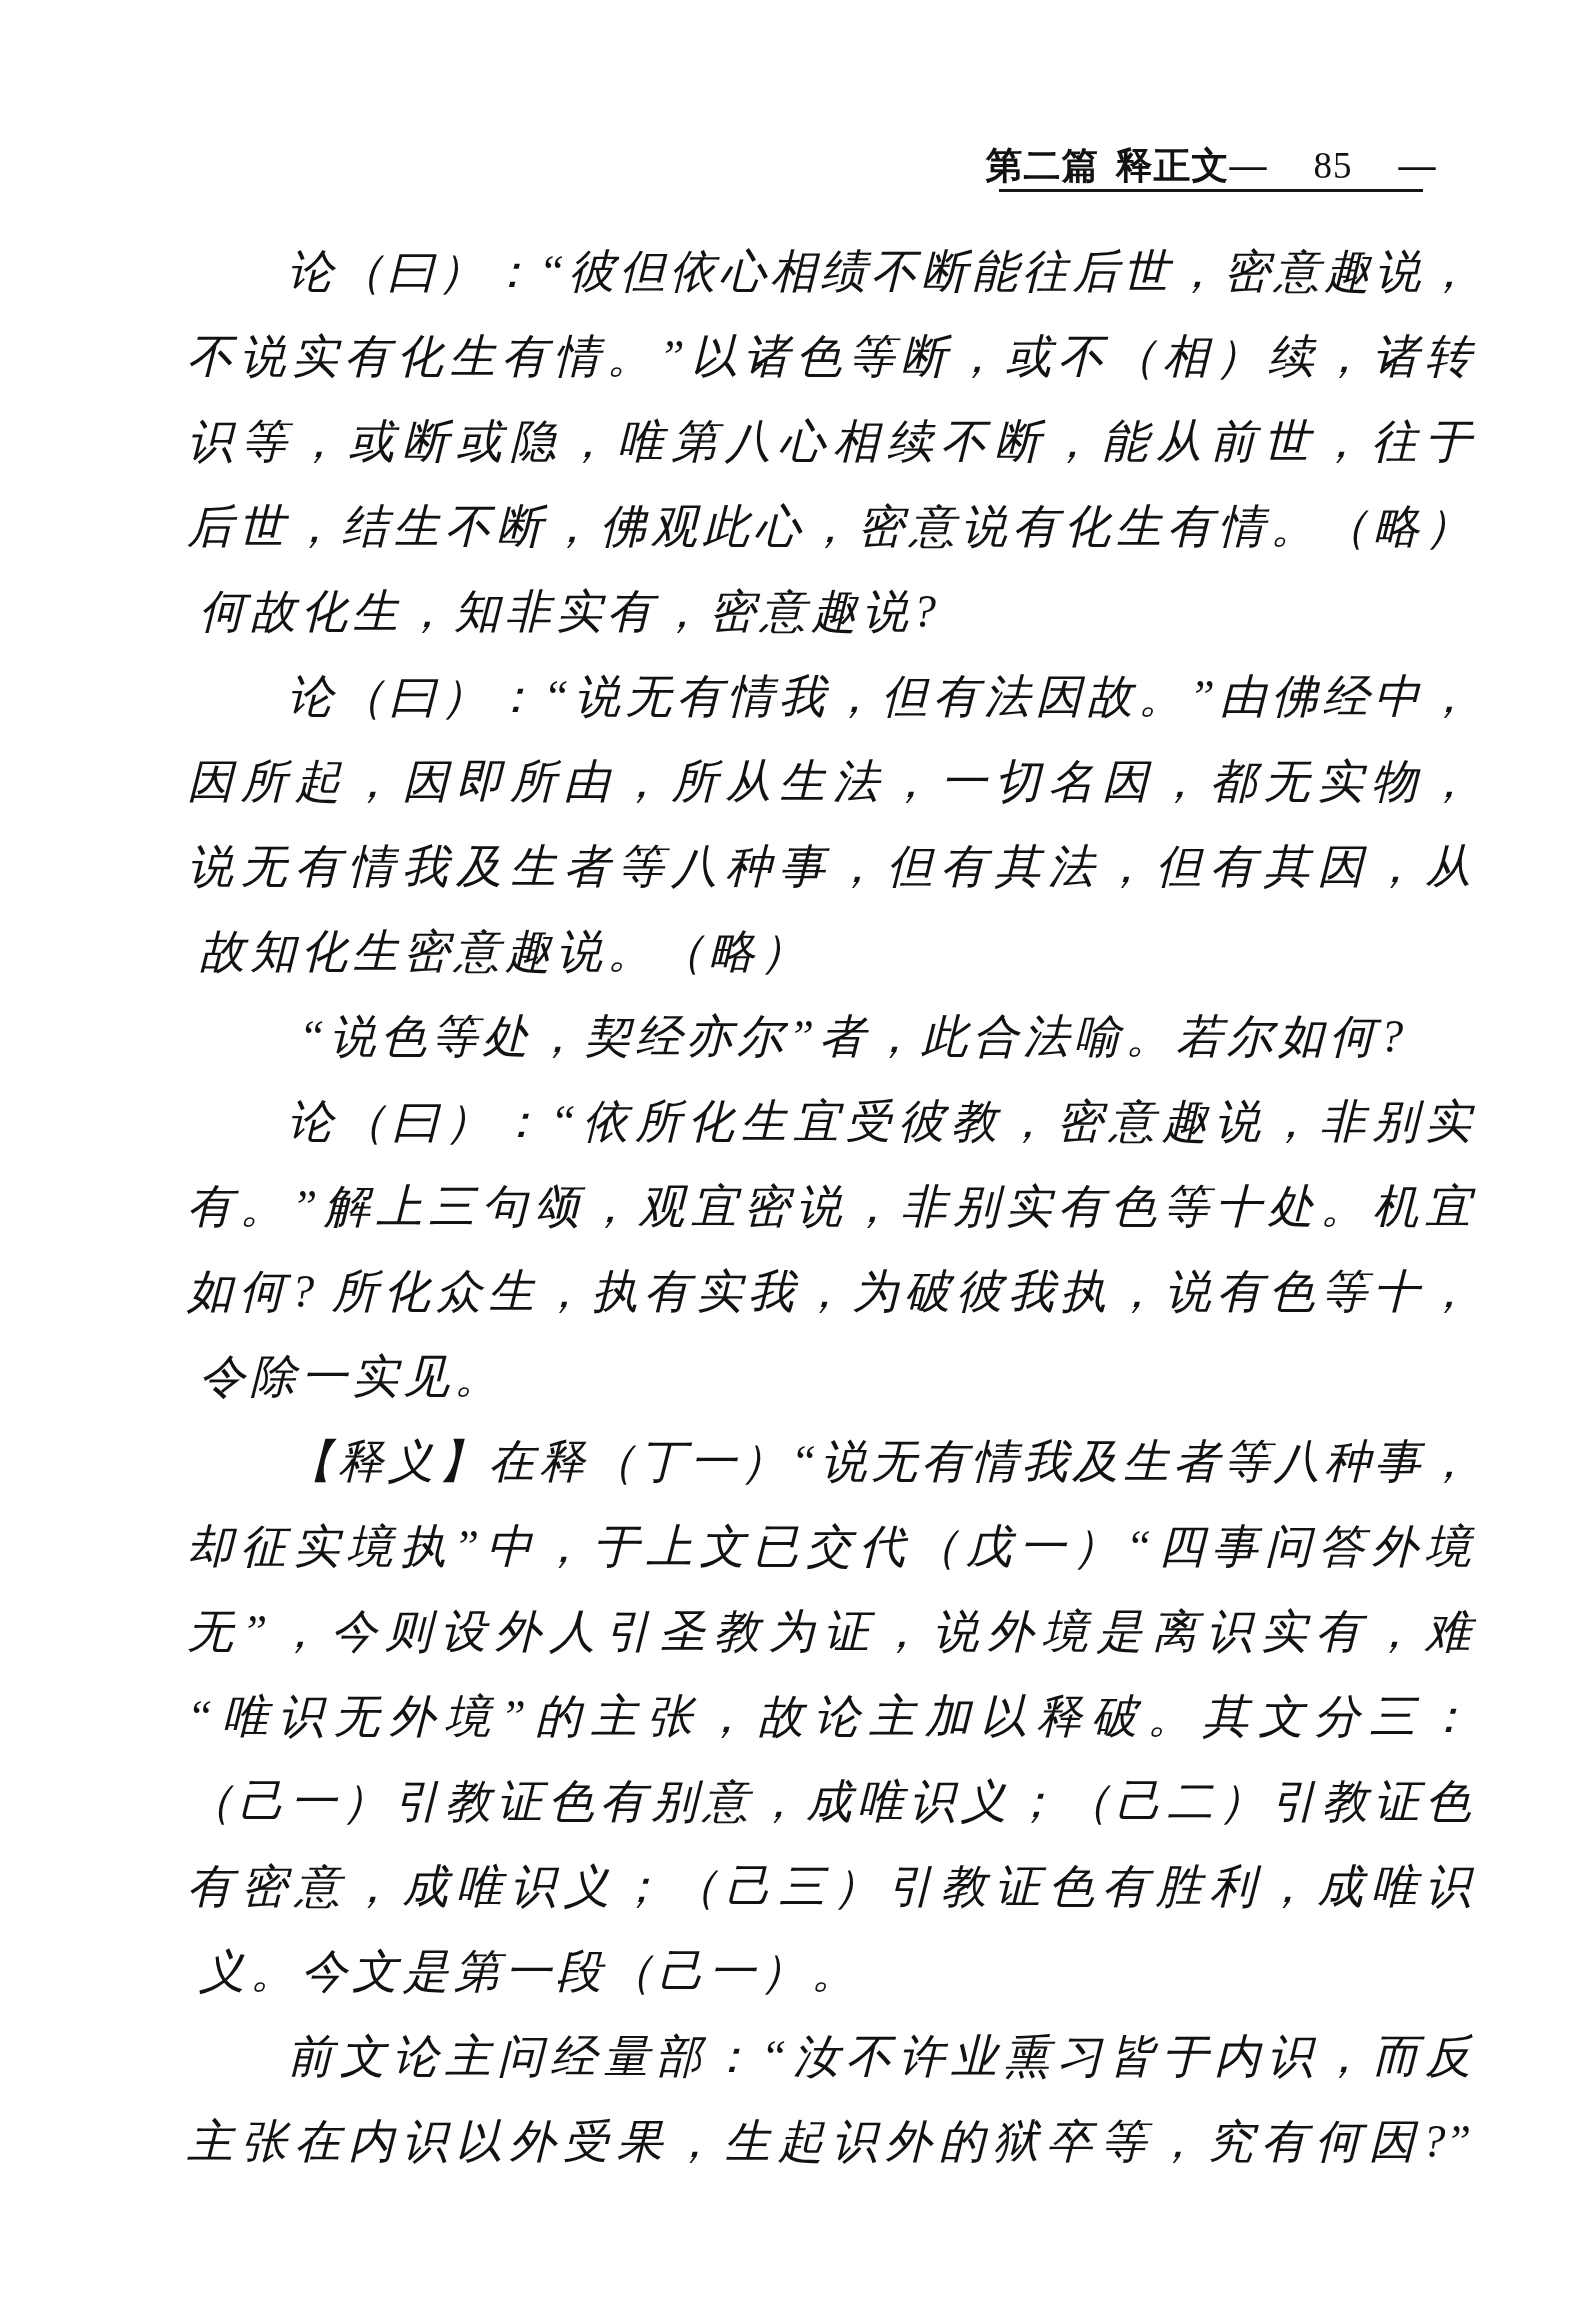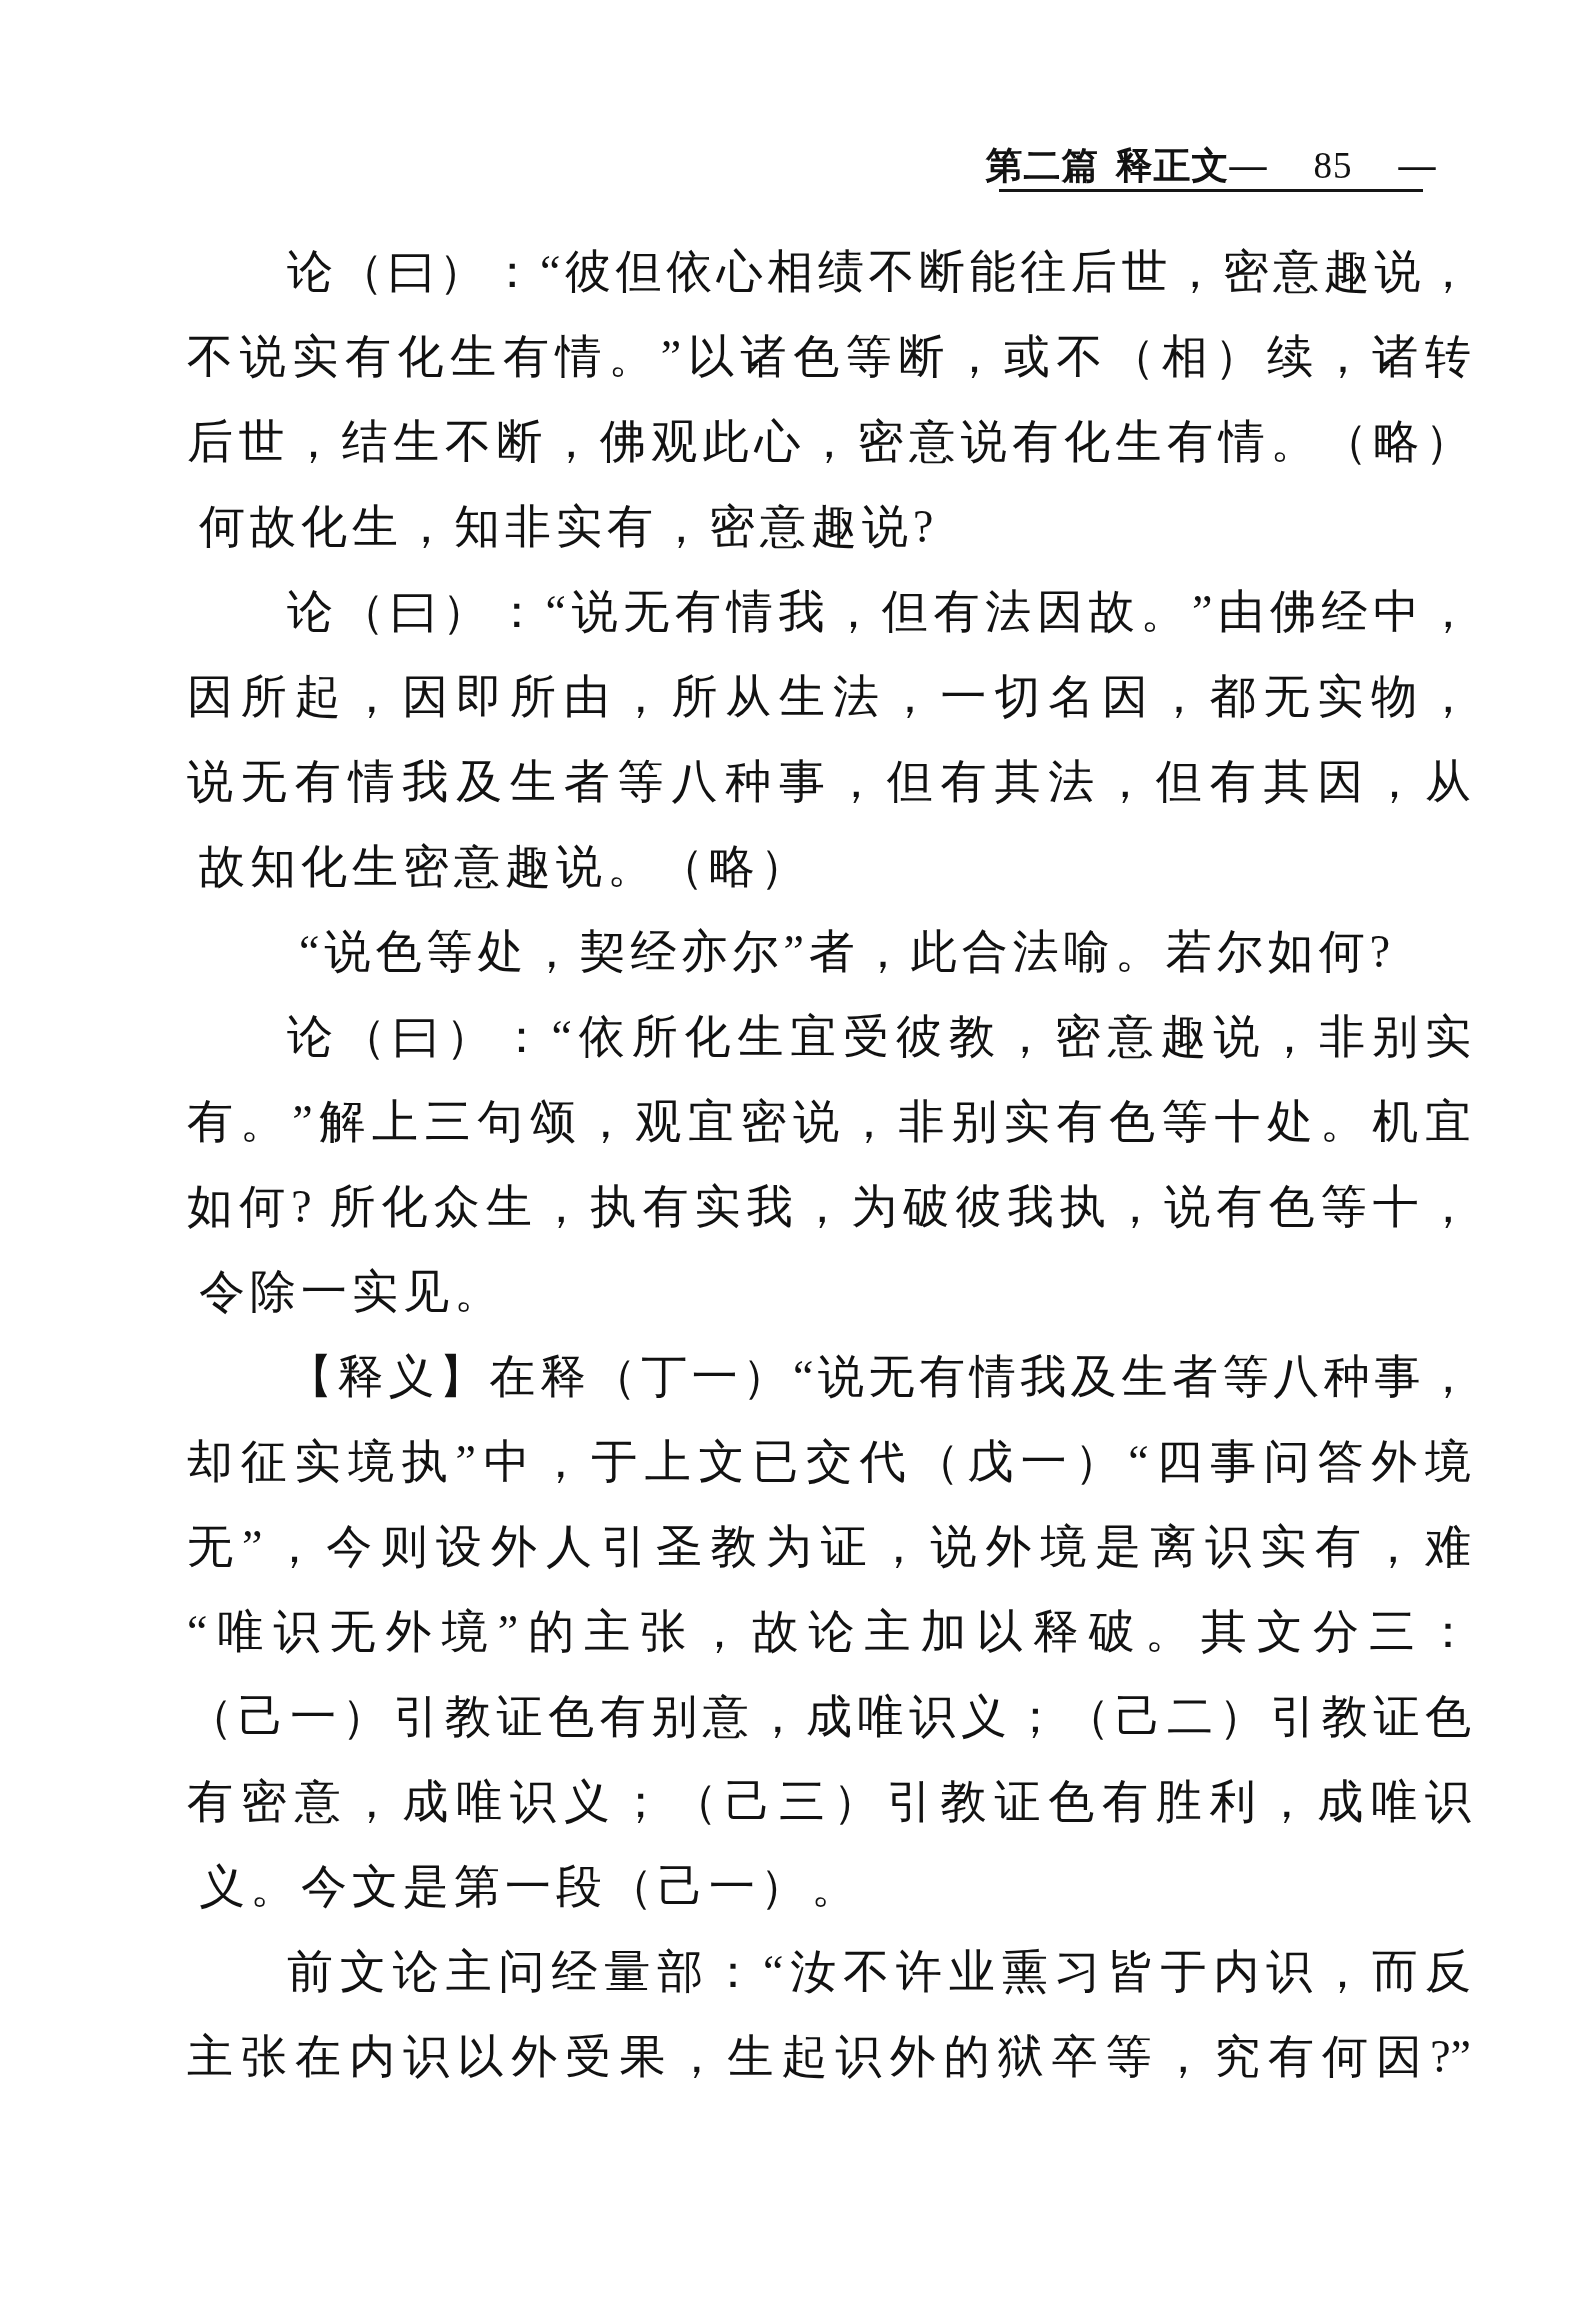--- a/index.html
+++ b/index.html
@@ -38,20 +38,21 @@
     background: #161616;
   }
 
   
   .text-block {
     position: absolute;
     left: 187px;
     top: 229px;
     width: 1284px;
     font-size: 46px;
+    font-style: italic;
   }
   .line {
     height: 85px;
     line-height: 85px;
     text-align: justify;
     text-align-last: justify;
     text-justify: inter-character;
   }
   .line.indent { text-indent: 100px; }
   .line.short {
@@ -68,20 +69,21 @@
   <span class="hdr-title">释正文</span>
   <span class="hdr-dash">—</span>
   <span class="hdr-num">85</span>
   <span class="hdr-dash">—</span>
 </div>
 <div class="head-rule"></div>
 
 <div class="text-block">
   <div class="line indent">论（曰）：“彼但依心相绩不断能往后世，密意趣说，</div>
   <div class="line">不说实有化生有情。”以诸色等断，或不（相）续，诸转</div>
+  <div class="line">识等，或断或隐，唯第八心相续不断，能从前世，往于</div>
   <div class="line">后世，结生不断，佛观此心，密意说有化生有情。（略）</div>
   <div class="line short">何故化生，知非实有，密意趣说?</div>
   <div class="line indent">论（曰）：“说无有情我，但有法因故。”由佛经中，</div>
   <div class="line">因所起，因即所由，所从生法，一切名因，都无实物，</div>
   <div class="line">说无有情我及生者等八种事，但有其法，但有其因，从</div>
   <div class="line short">故知化生密意趣说。（略）</div>
   <div class="line indent short">“说色等处，契经亦尔”者，此合法喻。若尔如何?</div>
   <div class="line indent">论（曰）：“依所化生宜受彼教，密意趣说，非别实</div>
   <div class="line">有。”解上三句颂，观宜密说，非别实有色等十处。机宜</div>
   <div class="line">如何? 所化众生，执有实我，为破彼我执，说有色等十，</div>

